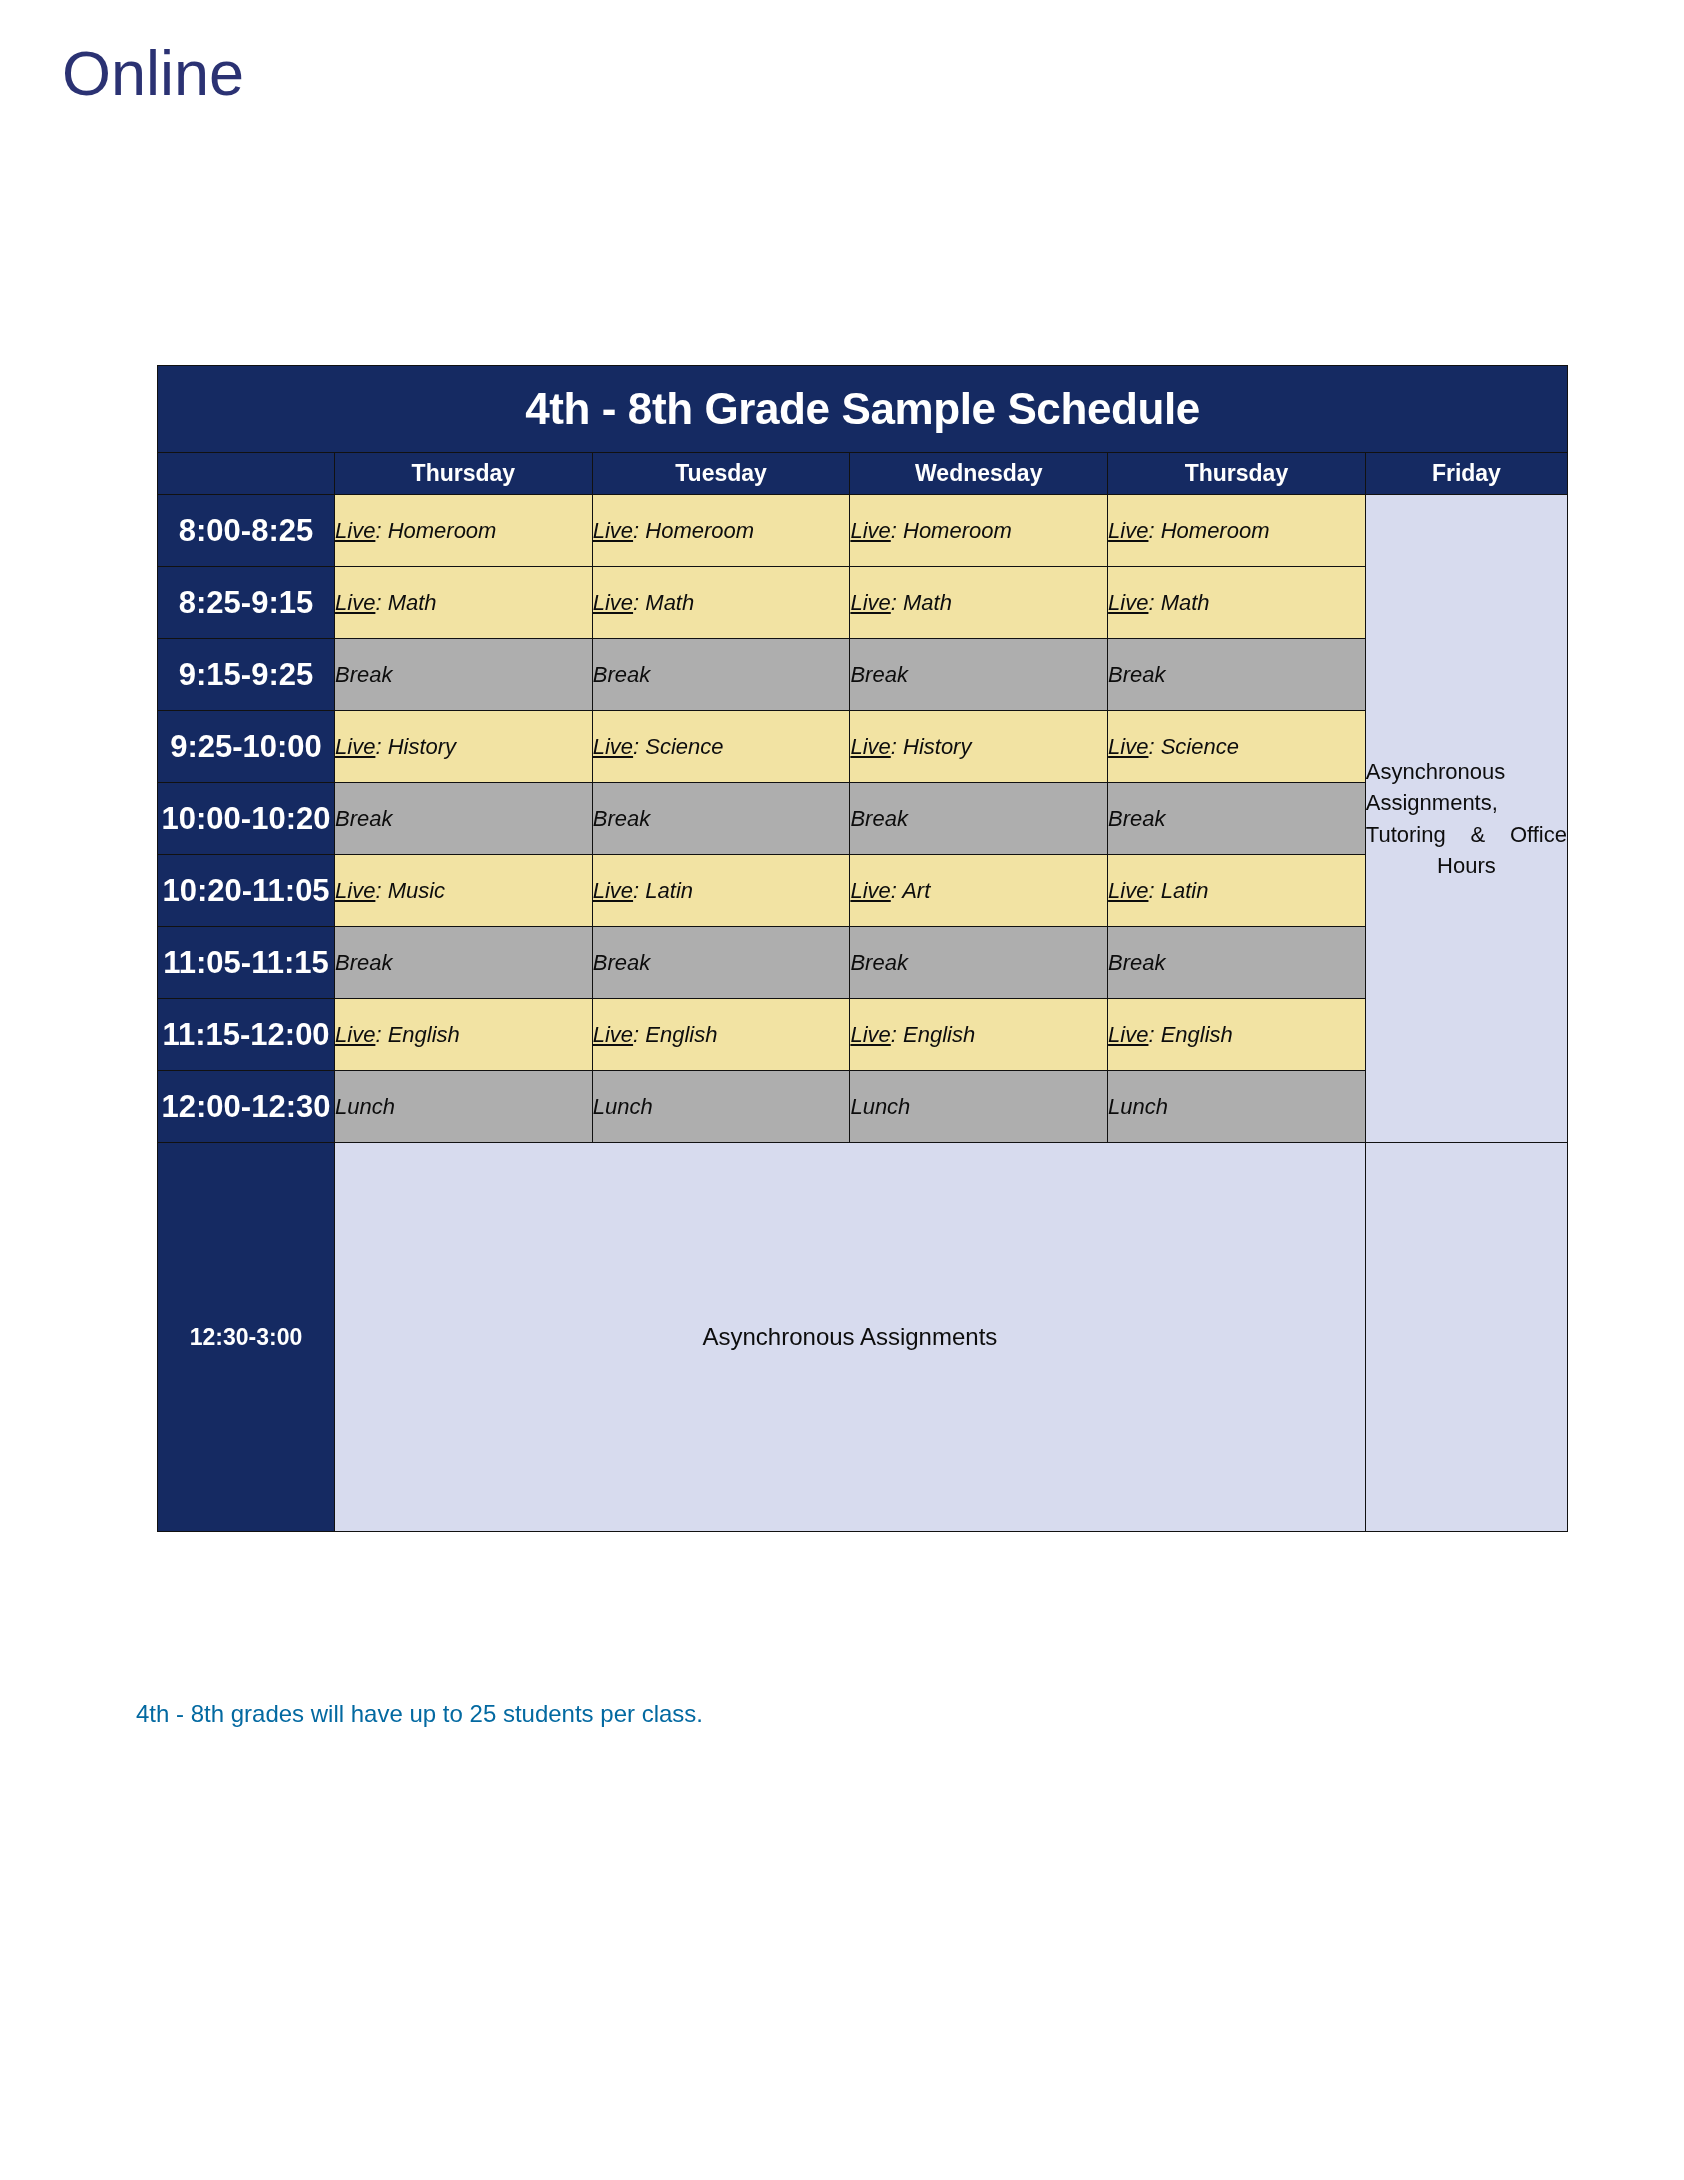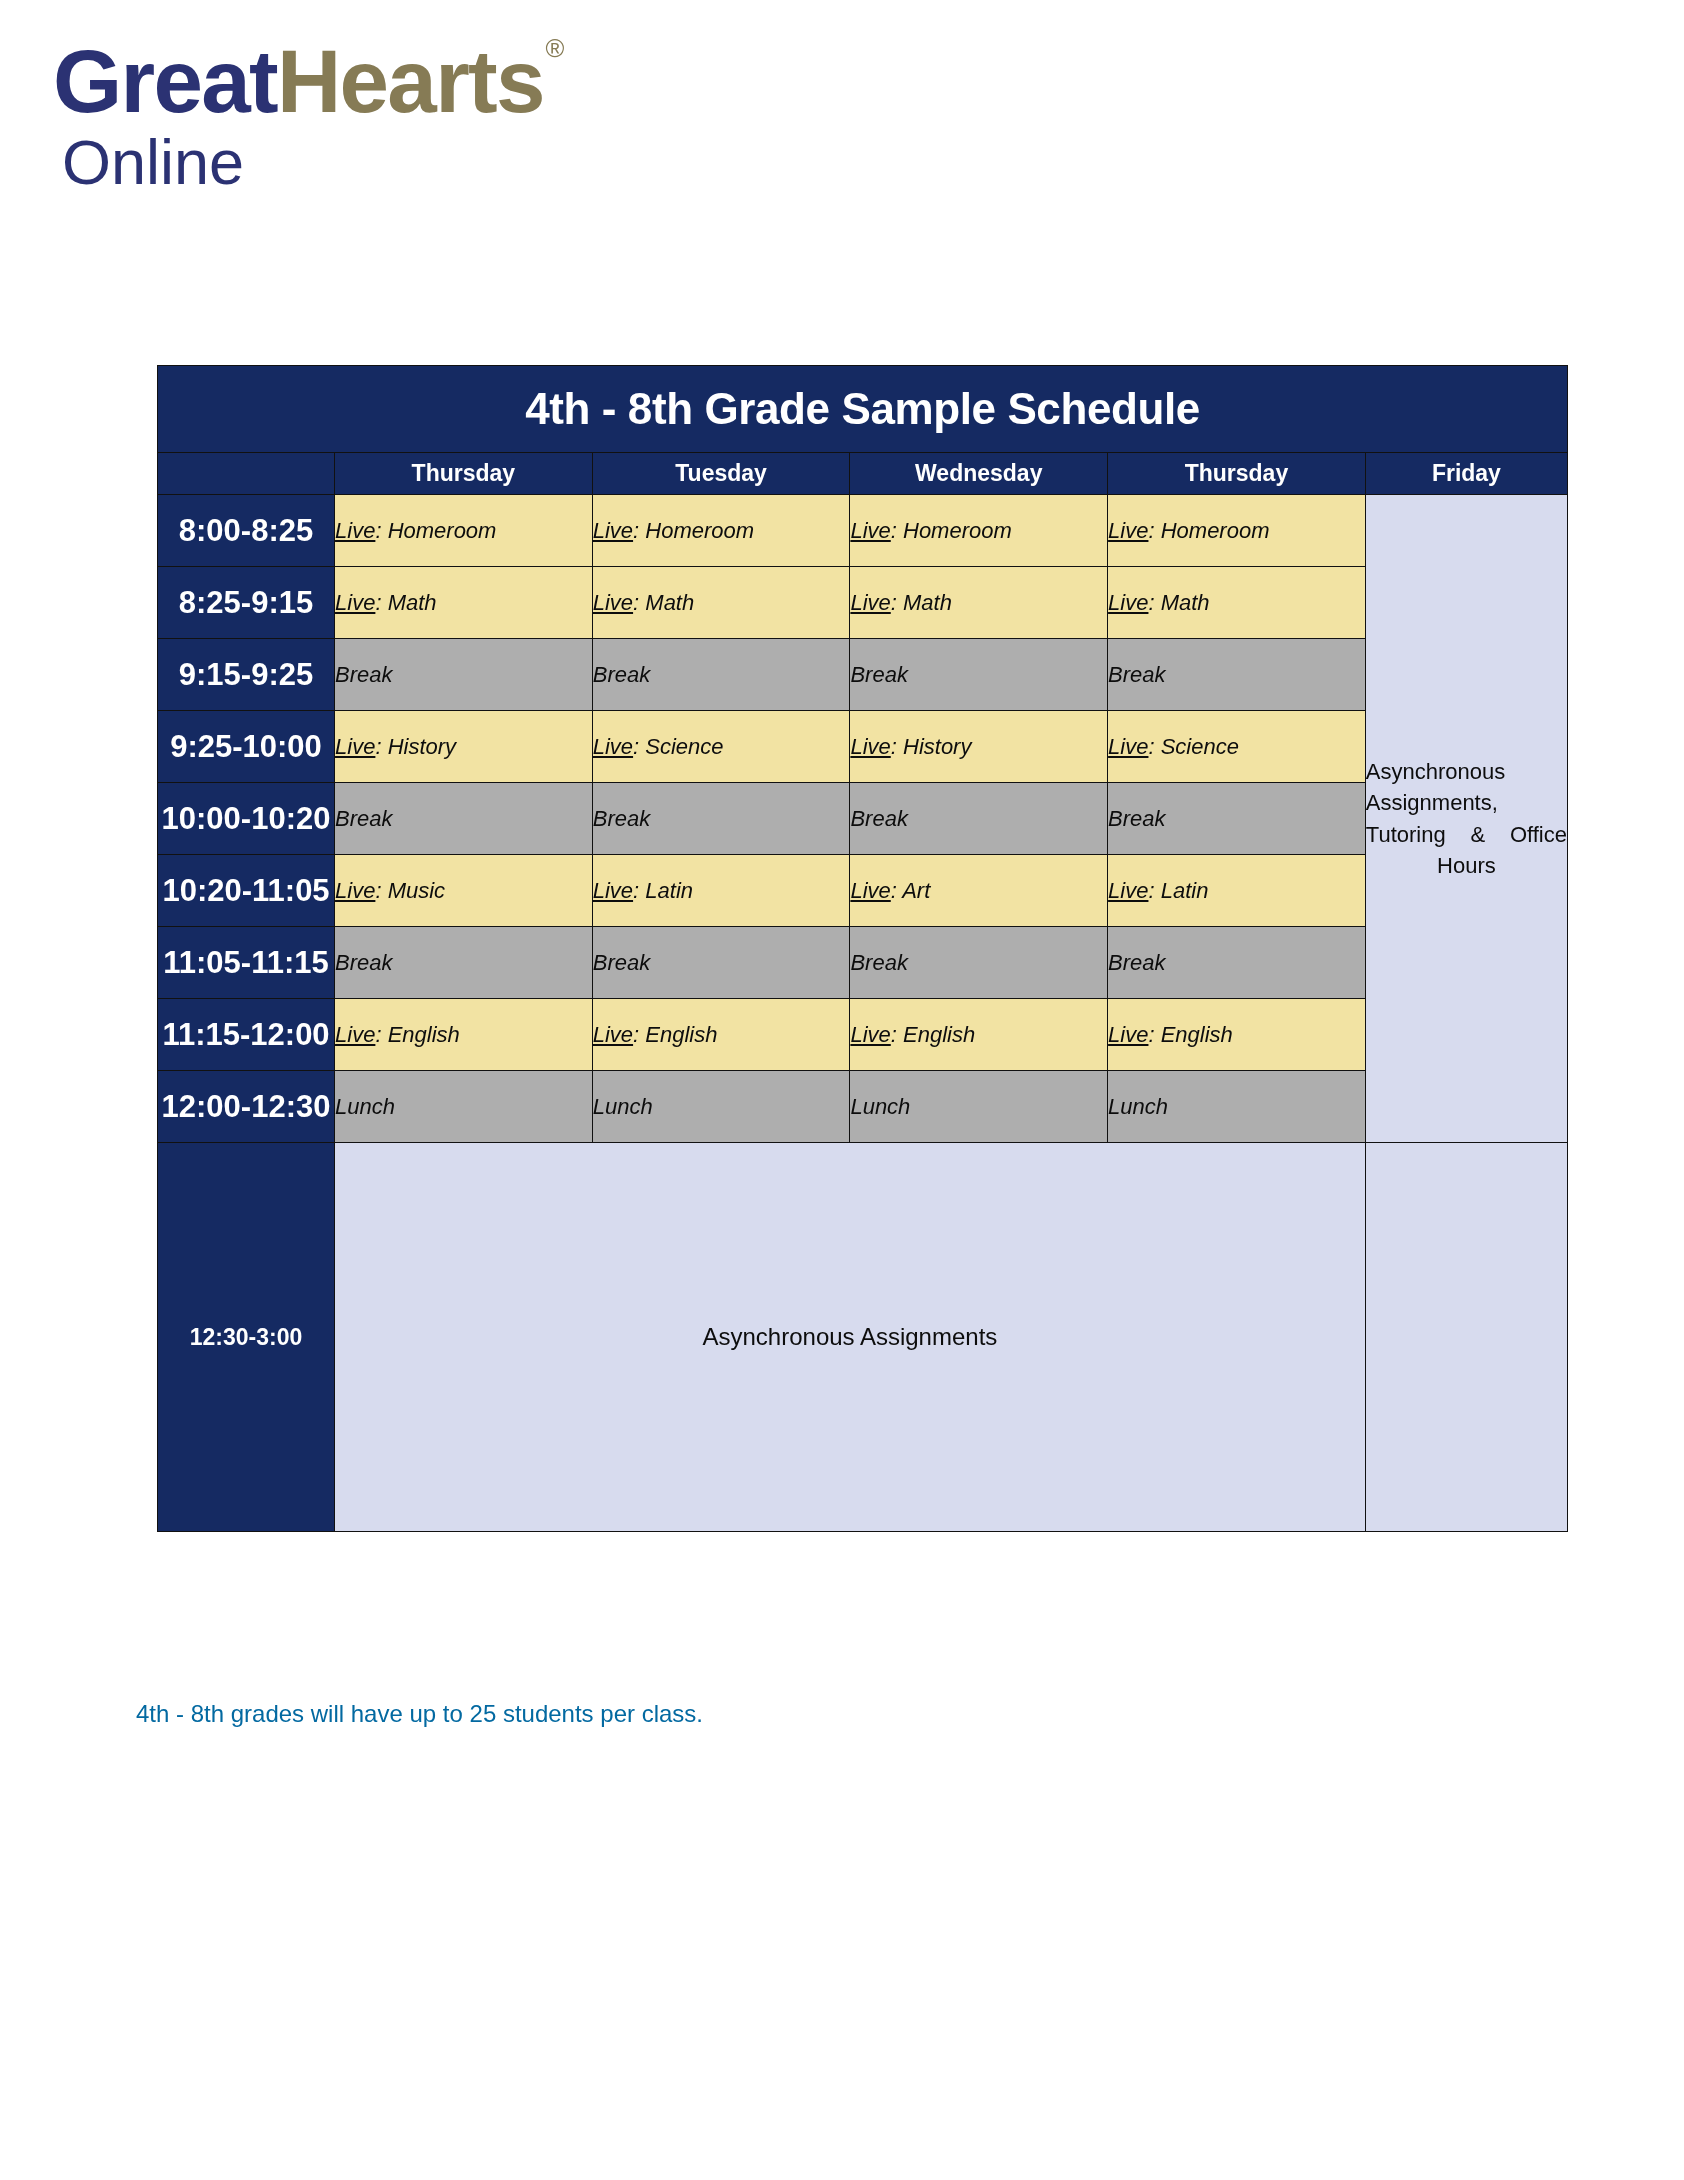--- a/index.html
+++ b/index.html
@@ -168,21 +168,20 @@
     color: #0369a1;
     white-space: nowrap;
   }
 </style>
 </head>
 <body>
 
 <div class="page">
 
   <div class="logo">
-    <div class="logo-line1"><span class="logo-great">Great</span><span class="logo-hearts">Hearts</span><span class="logo-reg">®</span></div>
     <div class="logo-line2">Online</div>
   </div>
 
   <div class="schedule-wrap">
     <table class="schedule">
       <colgroup>
         <col class="c-time">
         <col class="c-day">
         <col class="c-day">
         <col class="c-day">

